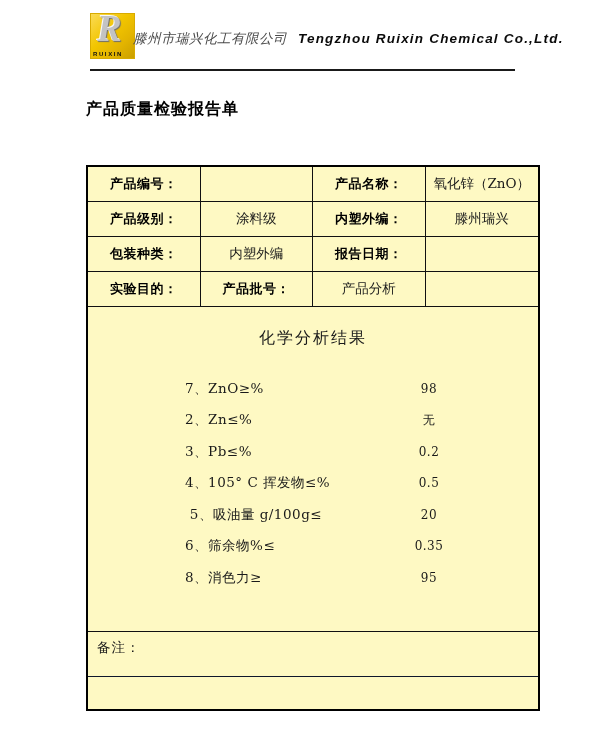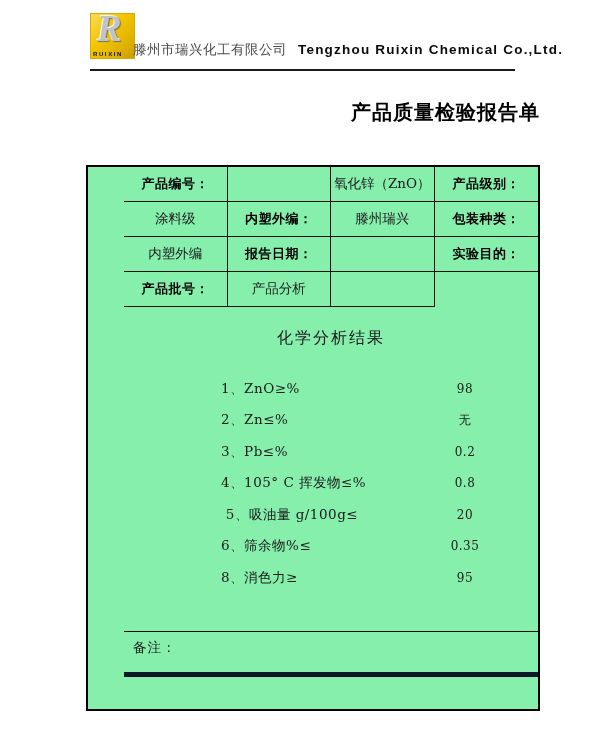--- a/index.html
+++ b/index.html
@@ -18,42 +18,42 @@
   .logo-r {
     position:absolute; top:-6px; left:7px;
     font-family:"Liberation Serif",serif; font-style:italic; font-weight:bold; font-size:37px;
     color:#c3c3c3; text-shadow:-1px -1px 0 #f8f8f8, 1px 1px 1px #6f6f6f;
   }
   .logo-brand {
     position:absolute; bottom:2px; left:3px;
     font-family:"Liberation Sans",sans-serif; font-weight:bold; font-size:6px;
     letter-spacing:1.6px; color:#111;
   }
-  .company-line { position:absolute; left:133px; top:39px; white-space:nowrap; }
+  .company-line { position:absolute; left:133px; top:28px; white-space:nowrap;font-style:italic; }
   .company-cn {
     font-size:13.5px; color:#4a4a4a; letter-spacing:0.5px;
     font-family:"DejaVu Serif","Liberation Serif",serif;
   }
   .company-en {
     font-family:"Liberation Sans","DejaVu Sans",sans-serif; font-weight:bold;
     font-size:13.5px; color:#0a0a0a; letter-spacing:1.2px; margin-left:11px;
   }
   .header-rule { position:absolute; left:90px; top:69px; width:425px; height:2px; background:#1a1a1a; }
 
   
   .title {
-    position:absolute; left:86px; top:99px; width:454px; text-align:right;
+    position:absolute; left:86px; top:99px; width:454px; text-align:left;
     font-family:"Liberation Sans","DejaVu Sans",sans-serif; font-weight:bold;
-    font-size:20px; letter-spacing:1px; color:#000;
+    font-size:16px; letter-spacing:1px; color:#000;
   }
 
   
   .report-table {
     position:absolute; left:86px; top:165px; width:454px; height:546px;
-    border:2px solid #000; background:#86efac;padding-left:36px;
+    border:2px solid #000; background:#fef9c3;
   }
   .info-grid { display:grid; grid-template-columns:repeat(4,1fr); }
   .cell {
     height:35px; border-bottom:1px solid #111; border-right:1px solid #111;
     display:flex; align-items:center; justify-content:center; overflow:hidden;
   }
   .cell:nth-child(4n) { border-right:none; }
   .cell.lab {
     font-family:"Liberation Sans","DejaVu Sans",sans-serif; font-weight:bold;
     font-size:13px; letter-spacing:0.5px; color:#000;
@@ -69,21 +69,21 @@
   .item { position:relative; height:31.5px; }
   .item-name {
     position:absolute; left:97px; top:50%; transform:translateY(-50%);
     font-size:13.5px; white-space:pre; letter-spacing:0.5px;
   }
   .item-value {
     position:absolute; left:295px; width:92px; top:50%; transform:translateY(-50%);
     text-align:center; font-size:12px; letter-spacing:0.5px;
   }
 
-  .remarks { position:relative; height:45px; border-bottom:5px solid #0f172a; }
+  .remarks { position:relative; height:45px; border-bottom:1px solid #0f172a; }
   .remarks-label { position:absolute; left:9px; top:7px; font-size:13.5px; letter-spacing:1px; }
 
   .sign-row { position:relative; height:32px; }
   .sign { position:absolute; top:50%; transform:translateY(-50%); font-size:13.5px; letter-spacing:1px; }
   .sign.s1 { left:9px; }
   .sign.s2 { left:150px; }
   .sign.s3 { left:287px; }
 </style>
 </head>
 <body>
@@ -99,20 +99,21 @@
   </div>
   <div class="header-rule"></div>
 
   <div class="title">产品质量检验报告单</div>
 
   <div class="report-table">
 
     <div class="info-grid">
       <div class="cell lab">产品编号：</div>
       <div class="cell val"></div>
+      <div class="cell lab">产品名称：</div>
       <div class="cell val">氧化锌（ZnO）</div>
 
       <div class="cell lab">产品级别：</div>
       <div class="cell val">涂料级</div>
       <div class="cell lab">内塑外编：</div>
       <div class="cell val">滕州瑞兴</div>
 
       <div class="cell lab">包装种类：</div>
       <div class="cell val">内塑外编</div>
       <div class="cell lab">报告日期：</div>
@@ -121,34 +122,34 @@
       <div class="cell lab">实验目的：</div>
       <div class="cell lab">产品批号：</div>
       <div class="cell val">产品分析</div>
       <div class="cell val"></div>
     </div>
 
     <div class="analysis">
       <div class="analysis-heading">化学分析结果</div>
       <div class="items">
         <div class="item">
-          <span class="item-name">1、ZnO≥%</span>
+          <span class="item-name">7、ZnO≥%</span>
           <span class="item-value">98</span>
         </div>
         <div class="item">
           <span class="item-name">2、Zn≤%</span>
           <span class="item-value">无</span>
         </div>
         <div class="item">
           <span class="item-name">3、Pb≤%</span>
           <span class="item-value">0.2</span>
         </div>
         <div class="item">
           <span class="item-name">4、105° C 挥发物≤%</span>
-          <span class="item-value">0.8</span>
+          <span class="item-value">0.5</span>
         </div>
         <div class="item">
           <span class="item-name"> 5、吸油量 g/100g≤</span>
           <span class="item-value">20</span>
         </div>
         <div class="item">
           <span class="item-name">6、筛余物%≤</span>
           <span class="item-value">0.35</span>
         </div>
         <div class="item">

